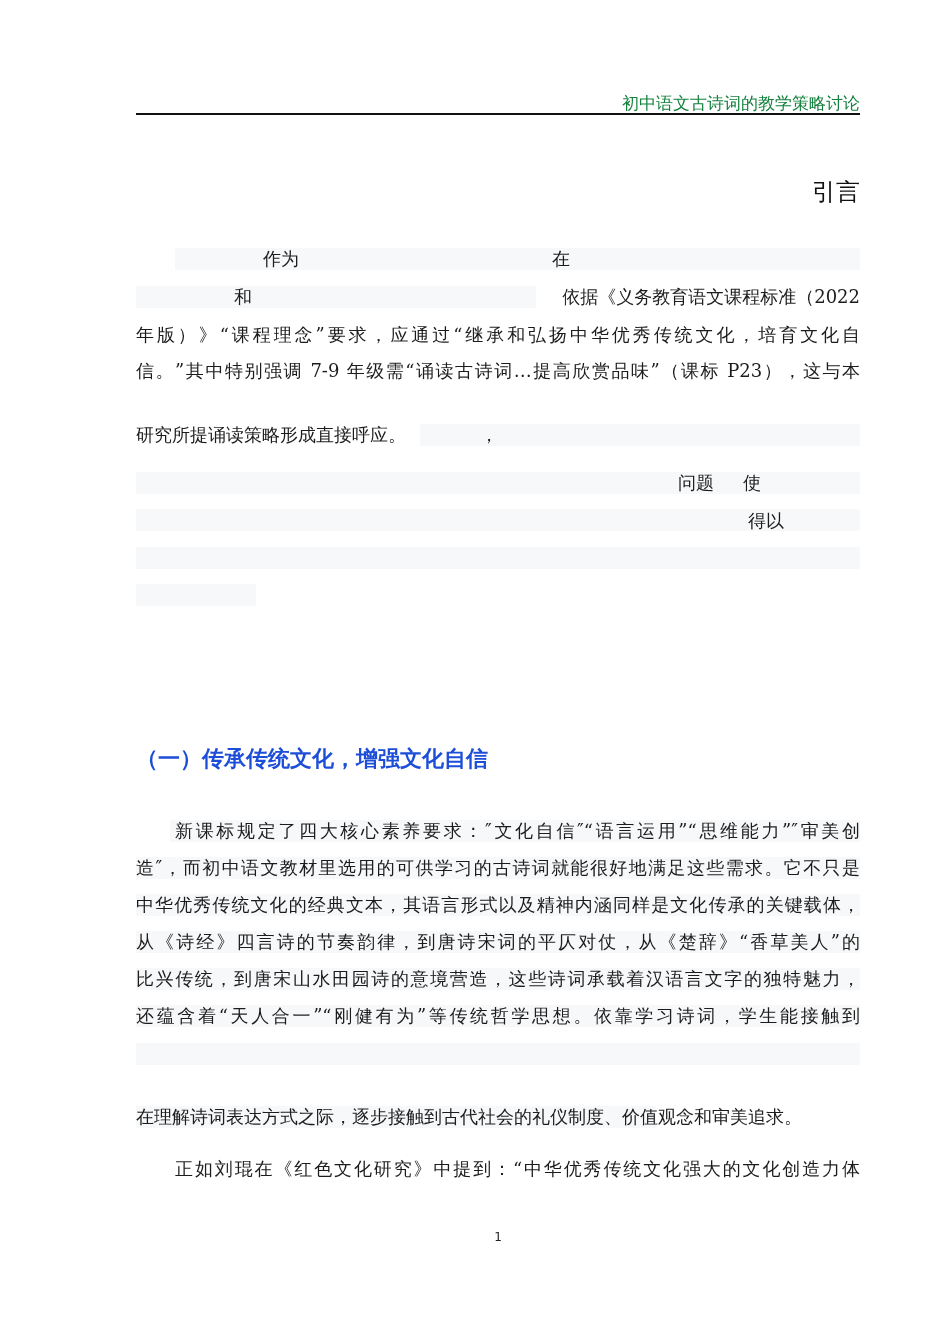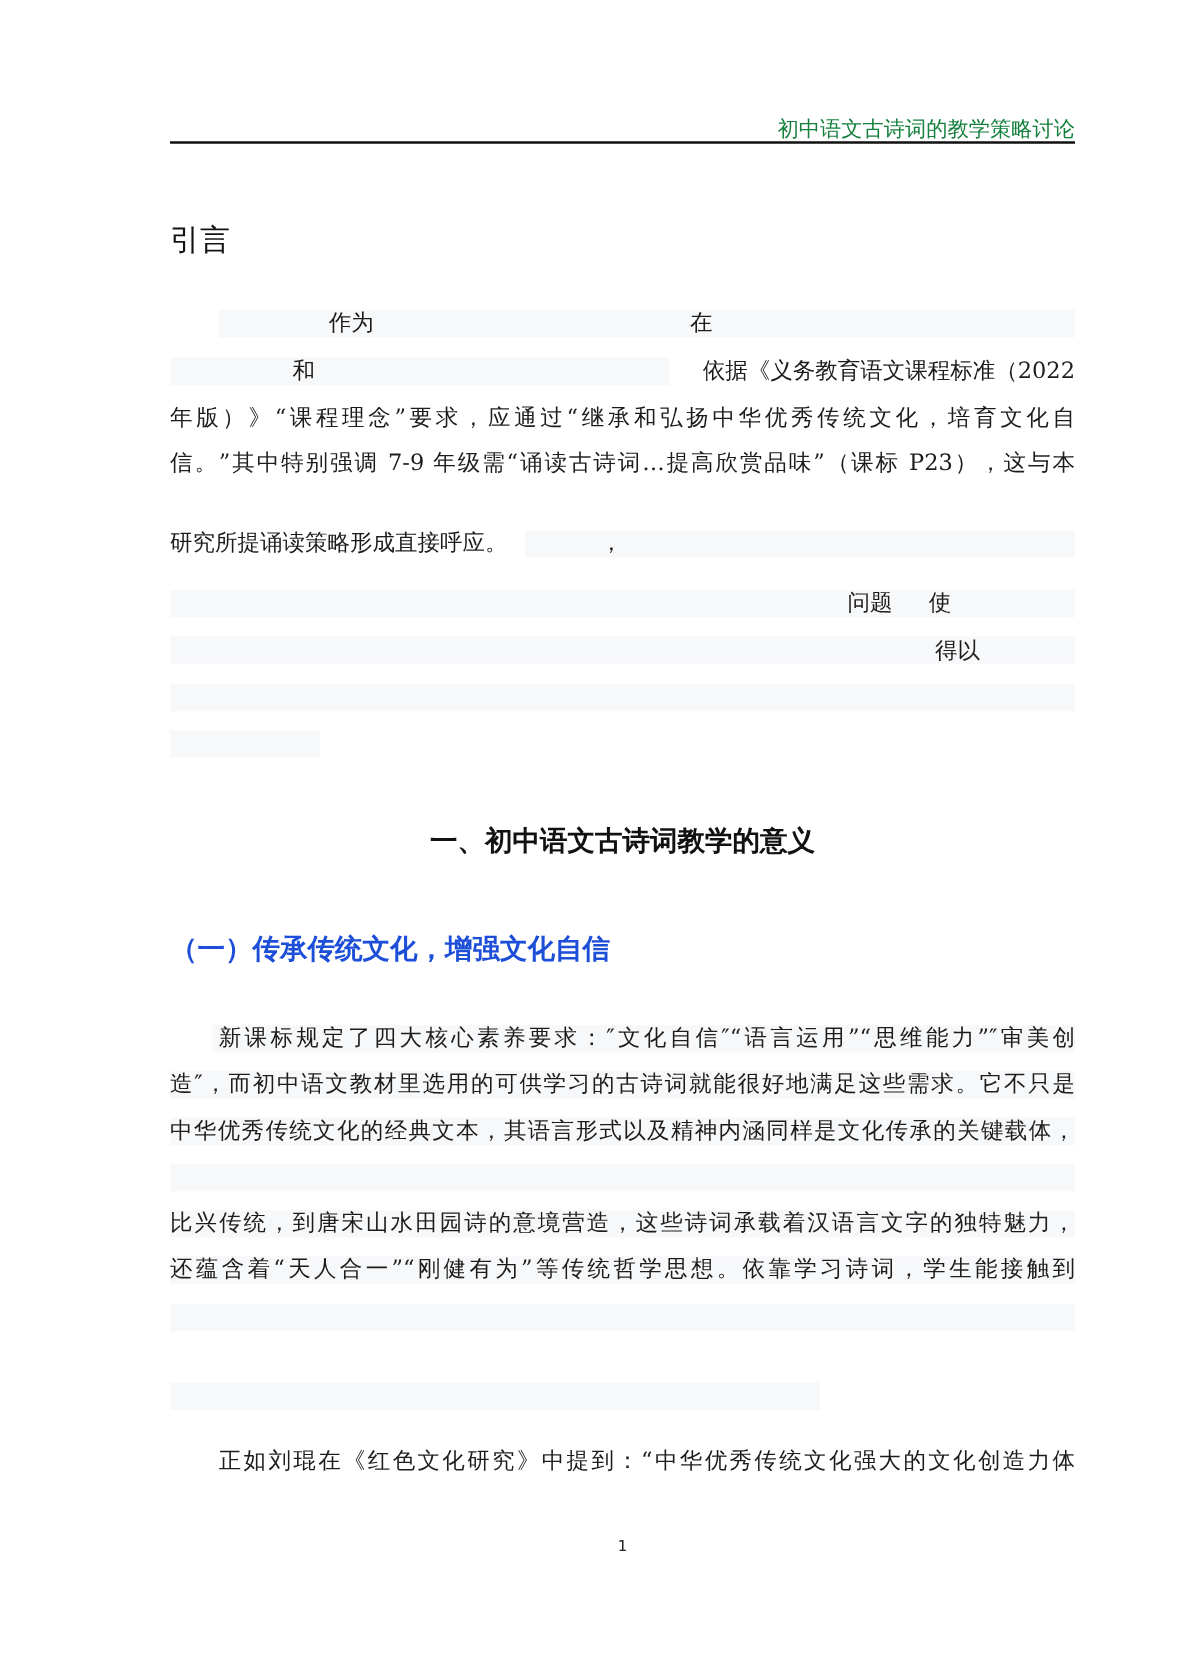--- a/index.html
+++ b/index.html
@@ -12,21 +12,21 @@
     .header-text {
       position: absolute; left: 136px; width: 724px; top: 92px;
       text-align: right; font-size: 17px; color: #15803d;
     }
     .header-rule {
       position: absolute; left: 136px; width: 724px; top: 113px;
       height: 2px; background: #111;
     }
     .title-intro {
       position: absolute; left: 136px; width: 724px; top: 176px;
-      text-align: left; font-size: 24px;
+      text-align: right; font-size: 24px;
       font-family: "DejaVu Sans", "Liberation Sans", sans-serif;
       color: #111;
     }
     .hl { position: absolute; background: #f7f8fa; height: 22px; }
     .line {
       position: absolute; font-size: 18px; line-height: 22px; white-space: nowrap; color: #1c1c1c;
     }
     .justify {
       position: absolute; left: 136px; width: 724px; font-size: 18px; line-height: 22px;
       text-align: justify; text-align-last: justify; white-space: nowrap; color: #1c1c1c;
@@ -74,34 +74,35 @@
   <div class="justify" style="top:360px;">信。”其中特别强调 7-9 年级需“诵读古诗词…提高欣赏品味”（课标 P23），这与本</div>
 
   <span class="line" style="left:136px; top:424px;">研究所提诵读策略形成直接呼应。</span>
   <span class="line" style="left:480px; top:424px;">，</span>
 
   <span class="line" style="left:678px; top:472px;">问题</span>
   <span class="line" style="left:743px; top:472px;">使</span>
 
   <span class="line" style="left:748px; top:510px;">得以</span>
 
-  <div class="h1">一、初中语文古诗词教学的意义</div>
   <div class="h2">（一）传承传统文化，增强文化自信</div>
 
   <div class="hl" style="left:170px; top:820px; width:690px;"></div>
   <div class="hl" style="left:136px; top:857px; width:724px;"></div>
   <div class="hl" style="left:136px; top:894px; width:724px;"></div>
   <div class="hl" style="left:136px; top:931px; width:724px;"></div>
   <div class="hl" style="left:136px; top:968px; width:724px;"></div>
   <div class="hl" style="left:136px; top:1005px; width:724px;"></div>
   <div class="hl" style="left:136px; top:1043px; width:724px;"></div>
   <div class="hl" style="left:136px; top:1106px; width:520px;"></div>
 
   <div class="justify" style="left:175px; width:685px; top:820px;">新课标规定了四大核心素养要求：″文化自信″“语言运用”“思维能力”″审美创</div>
   <div class="justify" style="top:857px;">造″，而初中语文教材里选用的可供学习的古诗词就能很好地满足这些需求。它不只是</div>
   <div class="justify" style="top:894px;">中华优秀传统文化的经典文本，其语言形式以及精神内涵同样是文化传承的关键载体，</div>
+  <div class="justify" style="top:931px;">从《诗经》四言诗的节奏韵律，到唐诗宋词的平仄对仗，从《楚辞》“香草美人”的</div>
   <div class="justify" style="top:968px;">比兴传统，到唐宋山水田园诗的意境营造，这些诗词承载着汉语言文字的独特魅力，</div>
   <div class="justify" style="top:1005px;">还蕴含着“天人合一”“刚健有为”等传统哲学思想。依靠学习诗词，学生能接触到</div>
+  <span class="line" style="left:136px; top:1106px;">在理解诗词表达方式之际，逐步接触到古代社会的礼仪制度、价值观念和审美追求。</span>
 
   <div class="justify" style="left:175px; width:685px; top:1158px;">正如刘琨在《红色文化研究》中提到：“中华优秀传统文化强大的文化创造力体</div>
 
   <div class="page-num">1</div>
 </div>
 
 </body></html>

